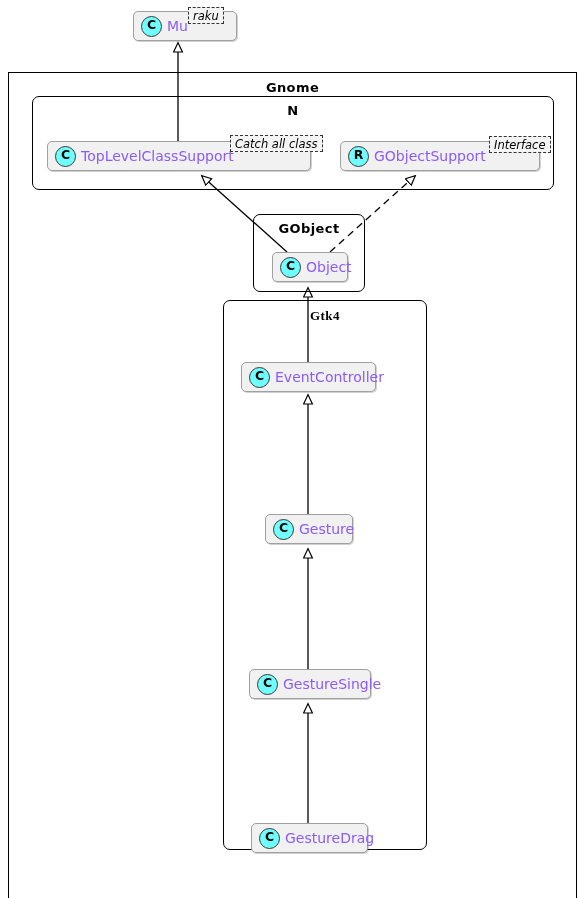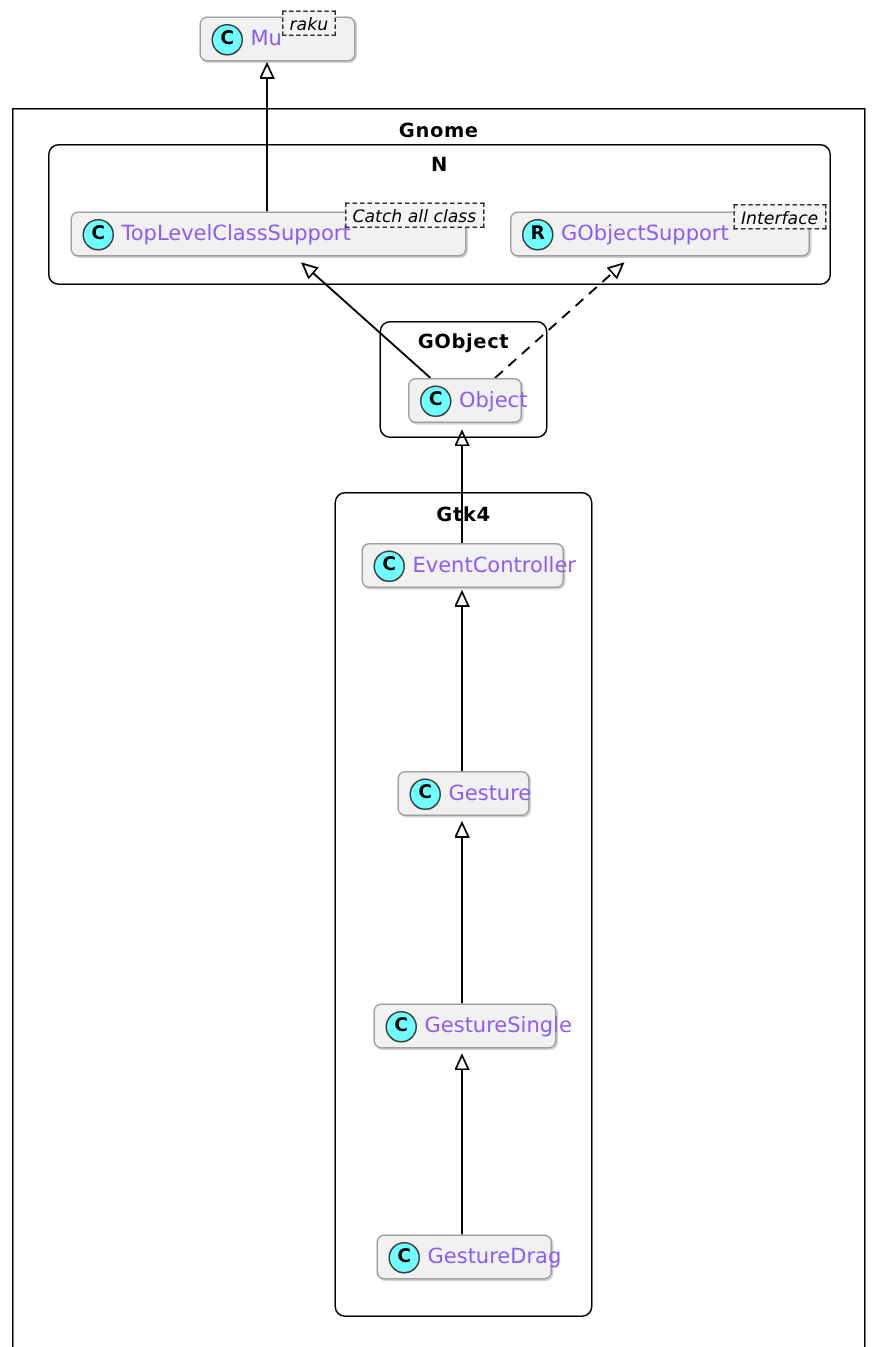--- a/index.html
+++ b/index.html
@@ -142,21 +142,21 @@
   </div>
 
   <div class="package rounded" style="left:32px; top:96px; width:522px; height:94px;">
     <div class="package-title" style="top:6px;">N</div>
   </div>
 
   <div class="package rounded" style="left:253px; top:214px; width:112px; height:78px;">
     <div class="package-title" style="top:6px;">GObject</div>
   </div>
 
-  <div class="package rounded" style="left:223px; top:328px; width:172px; height:550px;">
+  <div class="package rounded" style="left:223px; top:300px; width:204px; height:550px;font-family:Liberation Serif, serif;">
     <div class="package-title" style="top:7px;">Gtk4</div>
   </div>
 
   <div class="node" style="left:133px; top:11px; width:104px;">
     <span class="node-badge">C</span>
     <span class="node-label">Mu</span>
   </div>
   <div class="stereotype" style="left:188px; top:7px;">raku</div>
 
   <div class="node" style="left:47px; top:141px; width:264px;">

